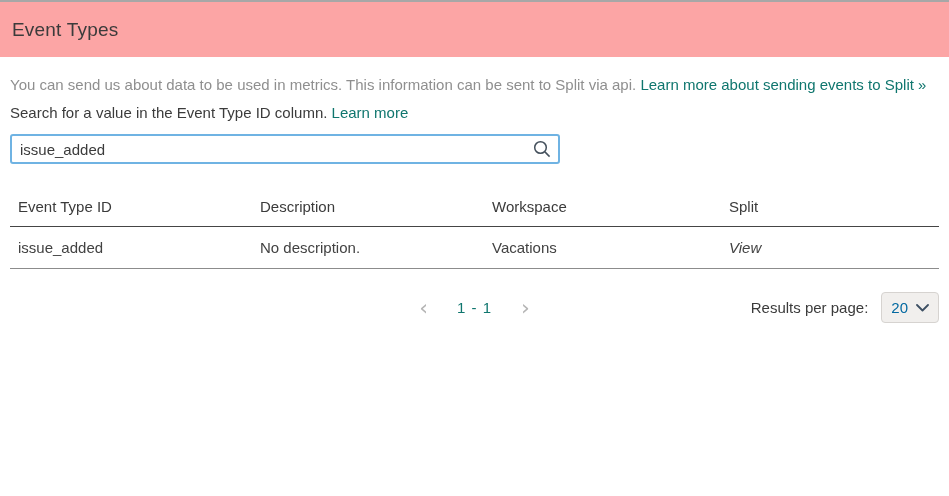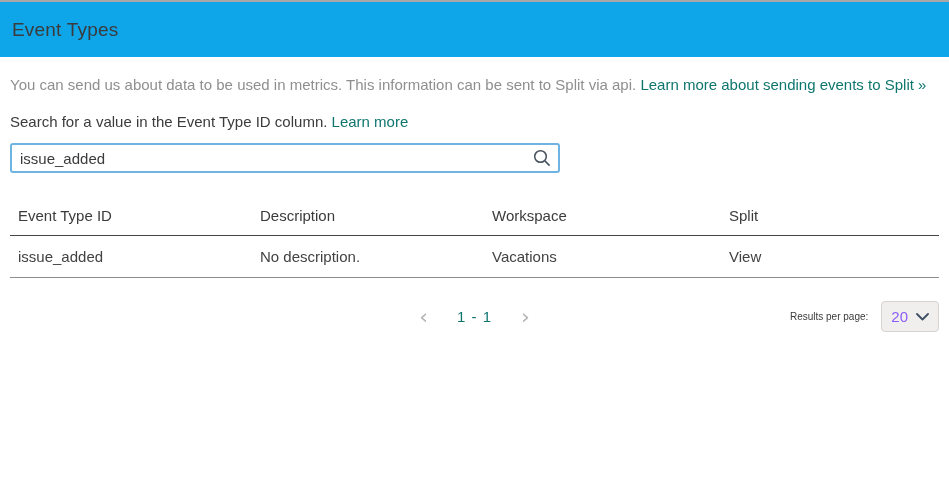--- a/index.html
+++ b/index.html
@@ -5,42 +5,42 @@
   * { margin: 0; padding: 0; box-sizing: border-box; }
   html, body {
     width: 949px; height: 496px;
     background: #ffffff;
     font-family: "Liberation Sans", sans-serif;
     overflow: hidden;
   }
   
   .page-header {
     height: 57px;
-    background: #0ea5e9;
+    background: #fca5a5;
     border-top: 2px solid #a7a7a7;
     display: flex;
     align-items: center;
     padding: 0 12px;
   }
   .page-title {
     font-size: 19px;
     color: #3b3b3b;
     font-weight: 400;
     letter-spacing: 0.2px;
   }
   
   .main { padding: 0 10px; }
   .intro-line {
     margin-top: 19px;
     font-size: 15px;
     color: #8f8f8f;
     line-height: 17px;
   }
   .search-hint-line {
-    margin-top: 20px;
+    margin-top: 11px;
     font-size: 15px;
     color: #3b3b3b;
     line-height: 17px;
   }
   a.link {
     color: #0f766e;
     text-decoration: none;
     cursor: pointer;
   }
   
@@ -89,21 +89,21 @@
   .event-table td {
     font-size: 15px;
     color: #424242;
     padding: 12px 8px;
     border-bottom: 1px solid #8c8c8c;
   }
   .col-id { width: 242px; }
   .col-desc { width: 232px; }
   .col-ws { width: 237px; }
   .col-action { width: 218px; }
-  .action-link { color: #424242; cursor: pointer; }
+  .action-link { color: #424242; cursor: pointer; font-style: italic; }
   
   .pagination-bar {
     position: relative;
     margin-top: 23px;
     height: 31px;
     width: 929px;
   }
   .pager {
     position: absolute;
     left: 0; right: 0;
@@ -128,34 +128,34 @@
   }
   .per-page {
     position: absolute;
     right: 0;
     top: 0;
     height: 31px;
     display: flex;
     align-items: center;
     gap: 13px;
   }
-  .per-page-label { font-size: 10px; color: #3b3b3b; }
+  .per-page-label { font-size: 15px; color: #3b3b3b; }
   .per-page-select {
     height: 31px;
     min-width: 57px;
     background: #f1efed;
     border: 1px solid #d6d3d0;
     border-radius: 4px;
     display: inline-flex;
     align-items: center;
     justify-content: center;
     gap: 8px;
     padding: 0 9px;
     font-size: 15px;
-    color: #8b5cf6;
+    color: #0369a1;
     cursor: pointer;
   }
   .chevron-down-icon { width: 13px; height: 8px; display: block; }
 </style>
 </head>
 <body>
 
 <header class="page-header">
   <h1 class="page-title">Event Types</h1>
 </header>

